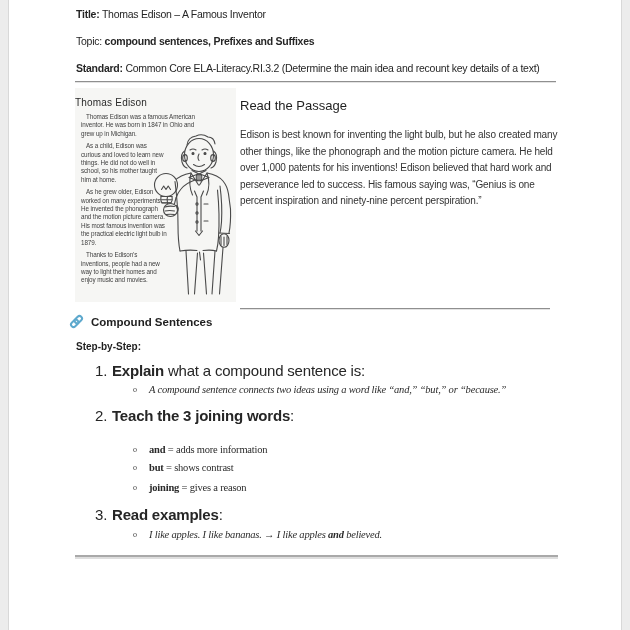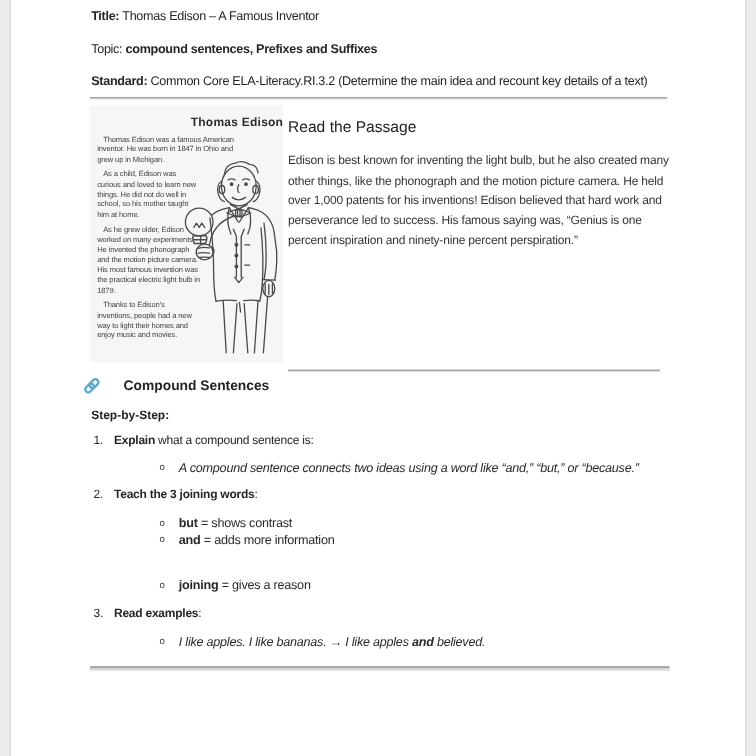--- a/index.html
+++ b/index.html
@@ -23,46 +23,46 @@
   .hdr.title{top:-8px;}
   .hdr.topic{top:19px;}
   .hdr.standard{top:46px;}
 
   
   .card{
     position:absolute;left:75px;top:88px;width:161px;height:214px;
     background:#f6f6f4;overflow:hidden;
   }
   .card h3{
-    margin:9px 0 5px 0;text-align:right;
-    font-size:10px;letter-spacing:0.2px;color:#2b2b2b;font-weight:bold;
+    margin:9px 0 5px 0;text-align:left;
+    font-size:10px;letter-spacing:0.2px;color:#2b2b2b;font-weight:normal;
   }
   .card .txt{margin:0 0 0 6px;width:122px;}
   .card p{
     margin:0 0 4px 0;font-size:6.3px;line-height:8.4px;color:#3e3e3e;
     text-indent:5px;letter-spacing:-0.1px;
   }
   .card p.narrow{width:86px;}
   .card svg.fig{position:absolute;right:2px;bottom:4px;}
 
   
   .passage-h{position:absolute;left:240px;top:98px;font-size:13px;font-weight:normal;color:#1f1f1f;}
   .passage{position:absolute;left:240px;top:127px;width:322px;}
   .passage p{margin:0 0 16px 0;font-size:10px;line-height:16.6px;letter-spacing:-0.15px;color:#333;}
 
   
-  .lesson-h{position:absolute;left:69px;top:314px;display:flex;align-items:center;gap:19px;}
+  .lesson-h{position:absolute;left:69px;top:314px;display:flex;align-items:center;gap:7px;}
   .lesson-h .lbl{font-size:11.5px;font-weight:bold;color:#1f1f1f;}
   .stepbystep{position:absolute;left:76px;top:341px;font-size:10px;font-weight:bold;color:#1f1f1f;}
 
-  .step{position:absolute;left:78px;white-space:nowrap;font-size:10px;letter-spacing:-0.2px;color:#262626;}
+  .step{position:absolute;left:95px;white-space:nowrap;font-size:15px;letter-spacing:-0.2px;color:#262626;}
   .step .num{display:inline-block;width:17px;}
   .step .b{font-weight:bold;}
 
-  .sub{position:absolute;left:133px;white-space:nowrap;font-size:10.5px;letter-spacing:-0.2px;color:#2a2a2a;}
+  .sub{position:absolute;left:133px;white-space:nowrap;font-size:10.5px;letter-spacing:-0.2px;color:#2a2a2a;font-family:Liberation Serif, serif;}
   .sub .mark{display:inline-block;width:16px;font-size:8px;color:#3a3a3a;vertical-align:1px;}
   .sub.it .t{font-style:italic;}
   .sub .b{font-weight:bold;}
   .sub .bi{font-weight:bold;font-style:italic;}
 </style>
 </head>
 <body>
 
 <div class="edge left"></div>
 <div class="edge right"></div>
@@ -159,21 +159,21 @@
 <div class="sub it" style="top:384px">
   <span class="mark">o</span><span class="t">A compound sentence connects two ideas using a word like “and,” “but,” or “because.”</span>
 </div>
 
 <div class="step" style="top:407px">
   <span class="num">2.</span><span class="b">Teach the 3 joining words</span><span>:</span>
 </div>
 <div class="sub" style="top:444px">
   <span class="mark">o</span><span class="b">and</span><span> = adds more information</span>
 </div>
-<div class="sub" style="top:430px">
+<div class="sub" style="top:462px">
   <span class="mark">o</span><span class="b">but</span><span> = shows contrast</span>
 </div>
 <div class="sub" style="top:482px">
   <span class="mark">o</span><span class="b">joining</span><span> = gives a reason</span>
 </div>
 
 <div class="step" style="top:506px">
   <span class="num">3.</span><span class="b">Read examples</span><span>:</span>
 </div>
 <div class="sub it" style="top:529px">

